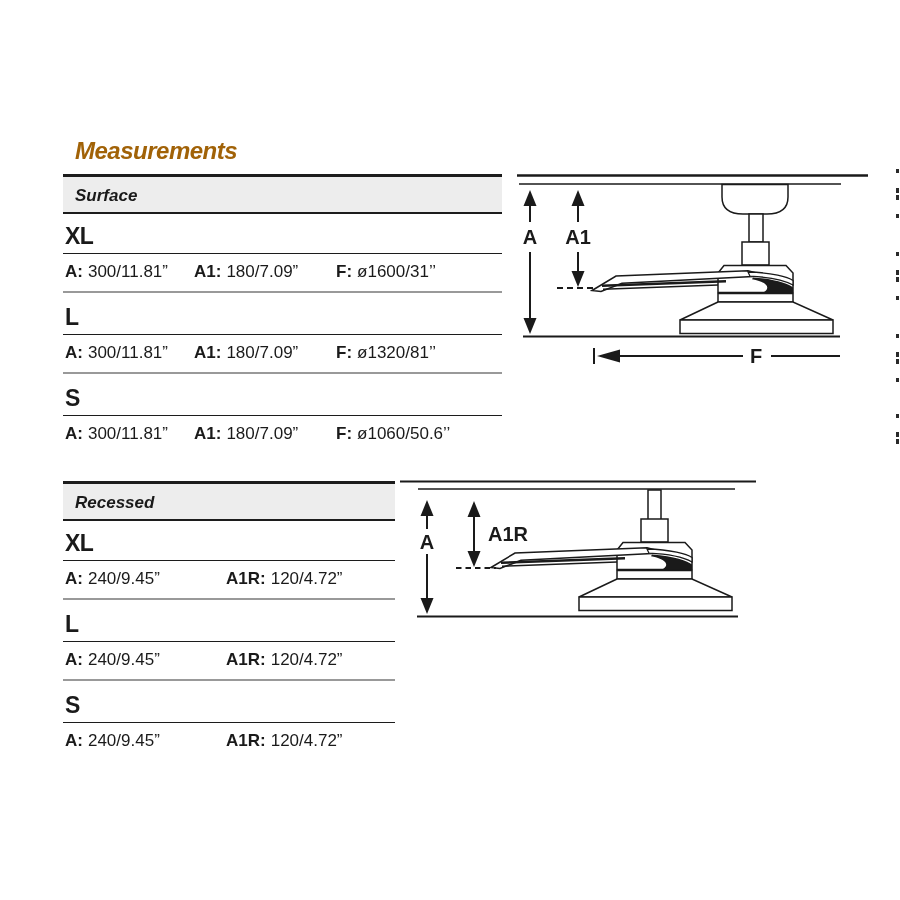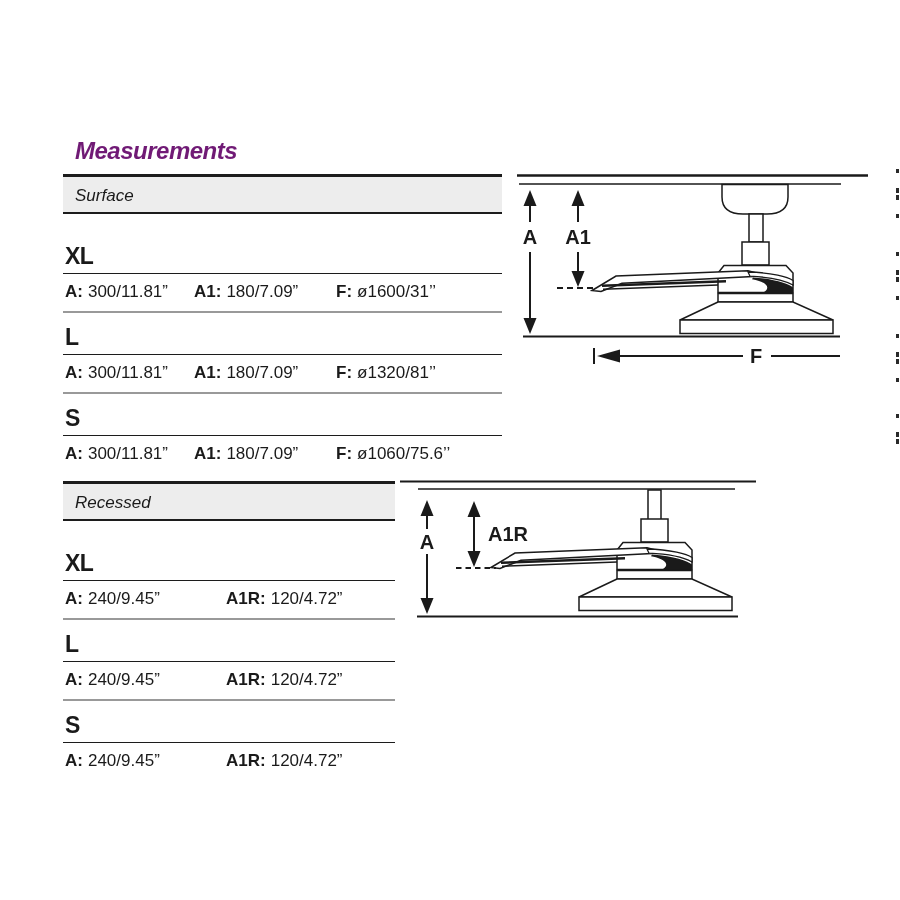--- a/index.html
+++ b/index.html
@@ -1,27 +1,27 @@
 <!DOCTYPE html>
 <html><head>
 <meta charset="utf-8">
 <style>
   html,body{margin:0;padding:0;background:#fff;}
   .page{position:relative;width:900px;height:900px;background:#ffffff;overflow:hidden;
         font-family:"Liberation Sans","DejaVu Sans",sans-serif;color:#1a1a1a;}
   .title{position:absolute;left:75px;top:137px;font-size:24px;font-weight:bold;font-style:italic;
-         letter-spacing:-0.5px;color:#701a75;}
+         letter-spacing:-0.5px;color:#a16207;}
   .tbl{position:absolute;border-top:3px solid #1c1c1c;}
   .tbl-surface{left:63px;top:174px;width:439px;}
   .tbl-recessed{left:63px;top:481px;width:332px;}
   .tbl-header{background:#ededed;border-bottom:2px solid #1c1c1c;
-              font-size:17px;font-weight:normal;font-style:italic;
+              font-size:17px;font-weight:bold;font-style:italic;
               padding:9px 0 7px 12px;line-height:19px;}
   .size-row{font-size:23px;font-weight:bold;letter-spacing:-0.5px;
-            padding:29px 0 4px 2px;line-height:26px;border-bottom:1.5px solid #1c1c1c;}
+            padding:9px 0 4px 2px;line-height:26px;border-bottom:1.5px solid #1c1c1c;}
   .size-row.mid{padding-top:11px;}
   .data-row{display:flex;align-items:flex-end;font-size:17px;line-height:20px;
             padding:8px 0 9px 2px;border-bottom:2px solid #999999;}
   .data-row.last{border-bottom:none;}
   .cell b{margin-right:5px;}
   .tbl-surface .c1{width:129px;}
   .tbl-surface .c2{width:142px;}
   .tbl-recessed .c1{width:161px;}
   .diagram{position:absolute;}
   .diag-surface{left:515px;top:168px;width:365px;height:202px;}
@@ -51,21 +51,21 @@
     <div class="data-row">
       <span class="cell c1"><b>A:</b><span>300/11.81”</span></span>
       <span class="cell c2"><b>A1:</b><span>180/7.09”</span></span>
       <span class="cell c3"><b>F:</b><span>ø1320/81’’</span></span>
     </div>
 
     <div class="size-row mid">S</div>
     <div class="data-row last">
       <span class="cell c1"><b>A:</b><span>300/11.81”</span></span>
       <span class="cell c2"><b>A1:</b><span>180/7.09”</span></span>
-      <span class="cell c3"><b>F:</b><span>ø1060/75.6’’</span></span>
+      <span class="cell c3"><b>F:</b><span>ø1060/50.6’’</span></span>
     </div>
   </div>
 
   <div class="tbl tbl-recessed">
     <div class="tbl-header">Recessed</div>
 
     <div class="size-row">XL</div>
     <div class="data-row">
       <span class="cell c1"><b>A:</b><span>240/9.45”</span></span>
       <span class="cell c2"><b>A1R:</b><span>120/4.72”</span></span>

